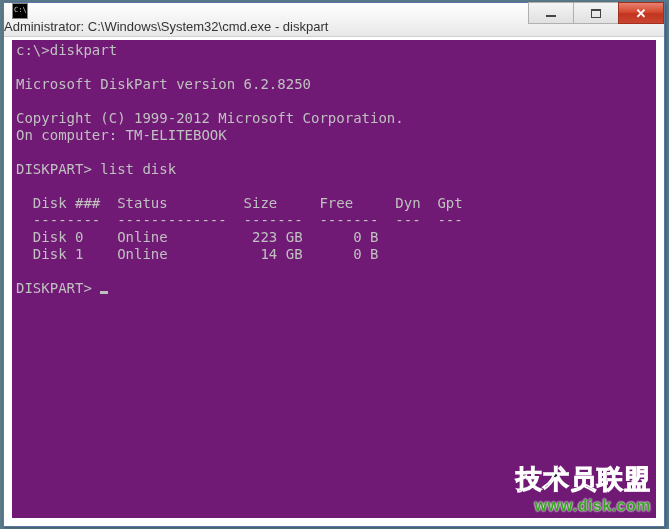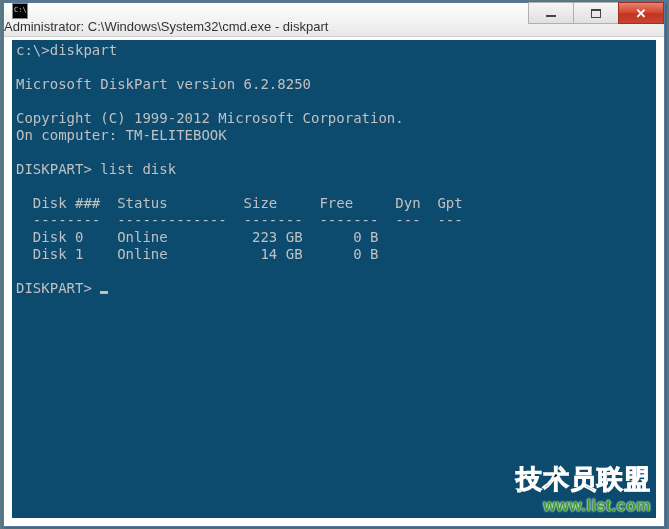--- a/index.html
+++ b/index.html
@@ -96,21 +96,21 @@
       font-weight: bold;
       font-size: 13px;
       font-family: Arial;
     }
     .console {
       position: absolute;
       top: 37px;
       left: 8px;
       right: 8px;
       bottom: 8px;
-      background: #0c4a6e;
+      background: #701a75;
       color: #c0c0c0;
       font-family: "Consolas", "Lucida Console", monospace;
       font-size: 14px;
       line-height: 17px;
       padding: 2px 4px;
       white-space: pre;
       overflow: hidden;
     }
     .cursor {
       display: inline-block;
@@ -174,14 +174,14 @@
 <span>  Disk ###  Status         Size     Free     Dyn  Gpt</span>
 <span>  --------  -------------  -------  -------  ---  ---</span>
 <span>  Disk 0    Online          223 GB      0 B</span>
 <span>  Disk 1    Online           14 GB      0 B</span>
 <span></span>
 <span>DISKPART&gt; </span><span class="cursor"></span></div>
 </div>
 
 <div class="watermark">
   <div class="wm-top"><span class="wm-green">技术员</span><span class="wm-orange">联盟</span></div>
-  <div class="wm-url">www.list.com</div>
+  <div class="wm-url">www.disk.com</div>
 </div>
 
 </body></html>

